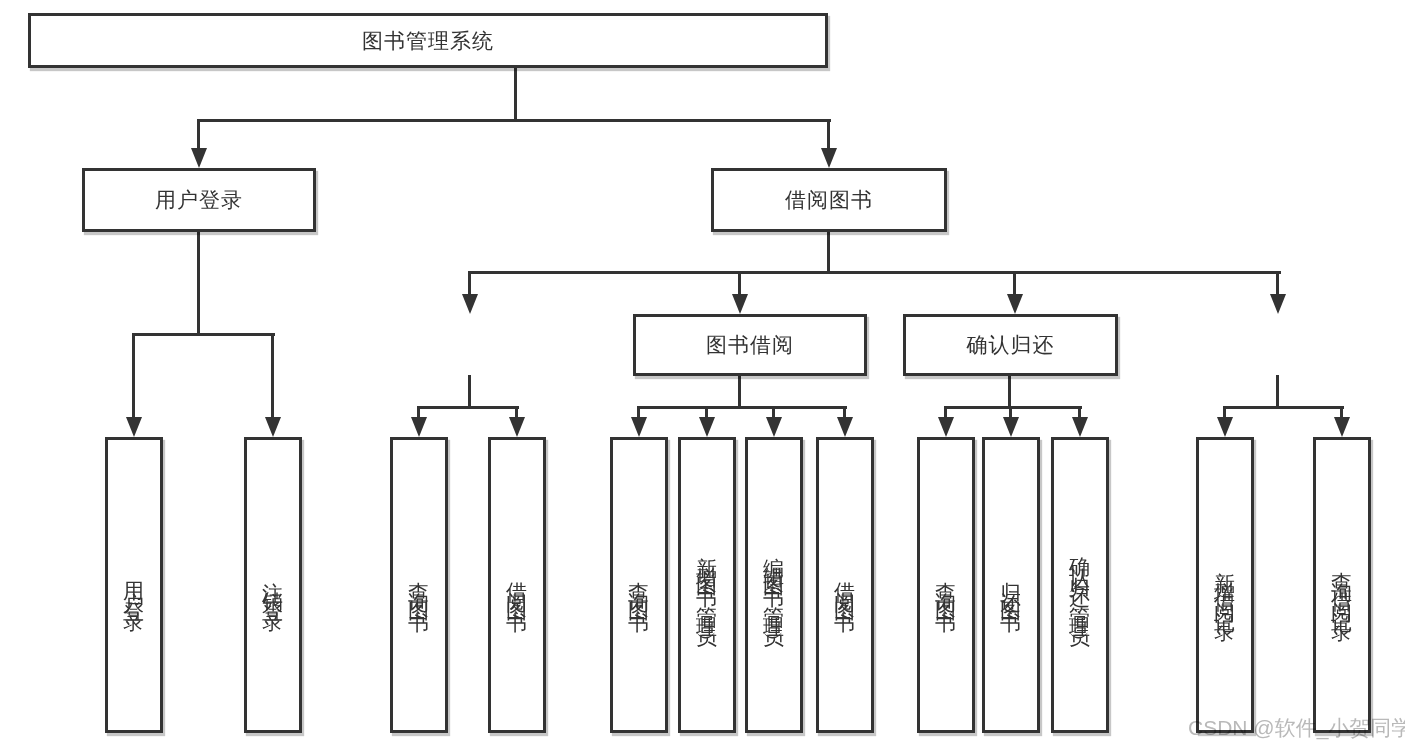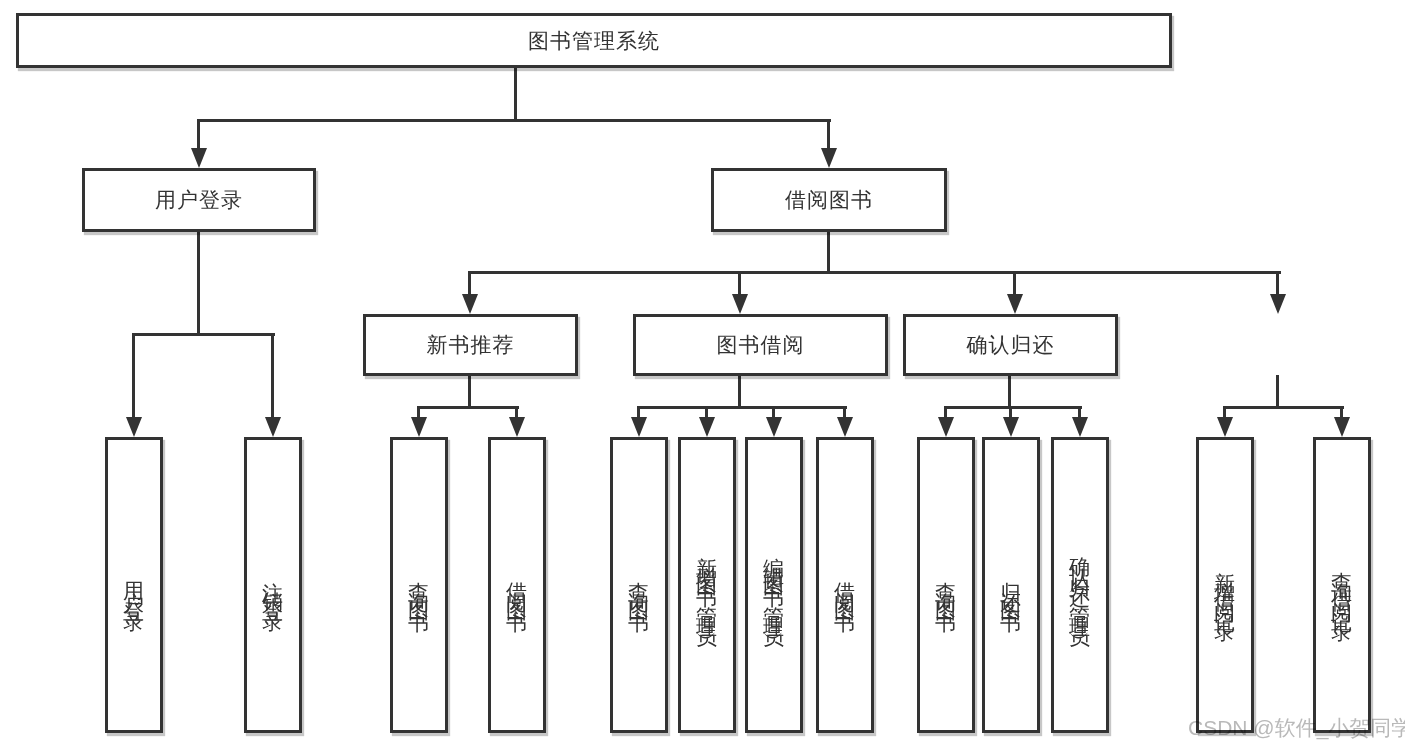--- a/index.html
+++ b/index.html
@@ -17,37 +17,34 @@
   .tri{position:absolute;width:0;height:0;border-left:8px solid transparent;
        border-right:8px solid transparent;border-top:20px solid #333;z-index:1;}
   .watermark{position:absolute;left:1188px;top:714px;font-size:21px;color:#b9b9b9;
              letter-spacing:0;z-index:10;mix-blend-mode:multiply;white-space:nowrap;}
 </style>
 </head>
 <body>
 
 <div class="stage">
 
-  <div class="box" style="left:16px;top:13px;width:1156px;height:55px">
+  <div class="box" style="left:28px;top:13px;width:800px;height:55px">
     <span>图书管理系统</span>
   </div>
 
   <div class="box" style="left:82px;top:168px;width:234px;height:64px">
     <span>用户登录</span>
   </div>
 
   <div class="box" style="left:711px;top:168px;width:236px;height:64px">
     <span>借阅图书</span>
   </div>
 
-  <div class="box" style="left:363px;top:314px;width:215px;height:62px">
-    <span>新书推荐</span>
-  </div>
 
-  <div class="box" style="left:633px;top:314px;width:255px;height:62px">
+  <div class="box" style="left:633px;top:314px;width:234px;height:62px">
     <span>图书借阅</span>
   </div>
 
   <div class="box" style="left:903px;top:314px;width:215px;height:62px">
     <span>确认归还</span>
   </div>
 
 
   <div class="box leaf" style="left:105px;top:437px;width:58px;height:296px">
     <span class="vtext">用户登录</span>

